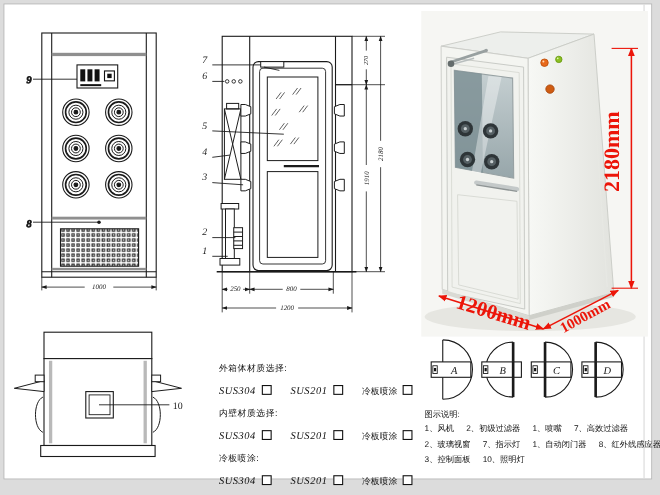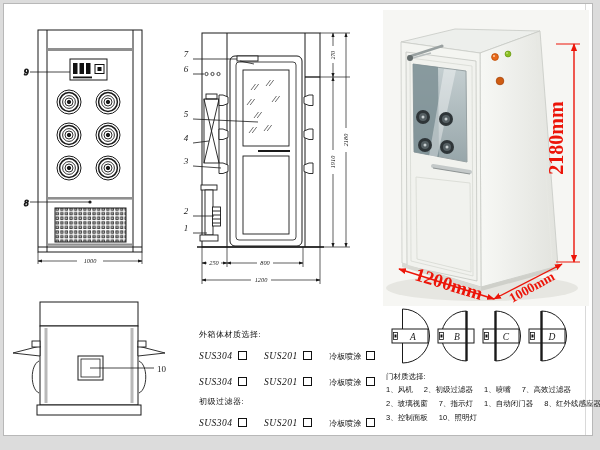--- a/index.html
+++ b/index.html
@@ -261,26 +261,27 @@
   </g>
 </svg>
 
 <div class="materials">
   <div class="mat-title">外箱体材质选择:</div>
   <div class="mat-row">
     <span class="sus">SUS304</span><span class="cb"></span>
     <span class="sus">SUS201</span><span class="cb"></span>
     <span class="cn-opt">冷板喷涂</span><span class="cb"></span>
   </div>
+  <div class="mat-title">内壁材质选择:</div>
   <div class="mat-row">
     <span class="sus">SUS304</span><span class="cb"></span>
     <span class="sus">SUS201</span><span class="cb"></span>
     <span class="cn-opt">冷板喷涂</span><span class="cb"></span>
   </div>
-  <div class="mat-title">初级过滤器:</div>
+  <div class="mat-title">冷板喷涂:</div>
   <div class="mat-row">
     <span class="sus">SUS304</span><span class="cb"></span>
     <span class="sus">SUS201</span><span class="cb"></span>
     <span class="cn-opt">冷板喷涂</span><span class="cb"></span>
   </div>
 </div>
 
 <svg class="svg-photo" width="214" height="298" viewBox="383 10 214 298">
   <defs>
     <linearGradient id="sideGrad" x1="0" y1="0" x2="1" y2="0">
@@ -409,21 +410,21 @@
       <rect x="529" y="329" width="36" height="14" fill="#fff"></rect>
       <rect x="530.5" y="332.5" width="4" height="7" stroke-width="0.8"></rect>
       <rect x="531.5" y="334.5" width="2" height="3" fill="#111" stroke="none"></rect>
       <line x1="541.5" y1="329" x2="541.5" y2="343" stroke-width="2.4"></line>
       <text class="doorletter" x="552" y="340" text-anchor="middle" stroke="none">D</text>
     </g>
   </g>
 </svg>
 
 <div class="legend">
-  <div class="legend-title">门材质选择:</div>
+  <div class="legend-title">图示说明:</div>
   <div class="legend-line">
     <span>1、风机</span>
     <span>2、初级过滤器</span>
     <span>1、喷嘴</span>
     <span>7、高效过滤器</span>
   </div>
   <div class="legend-line">
     <span>2、玻璃视窗</span>
     <span>7、指示灯</span>
     <span>1、自动闭门器</span>

